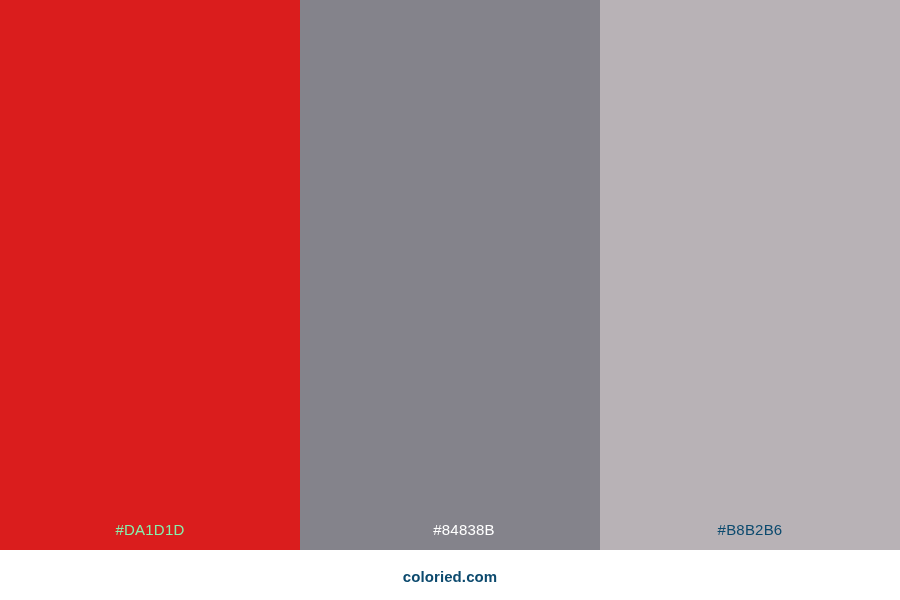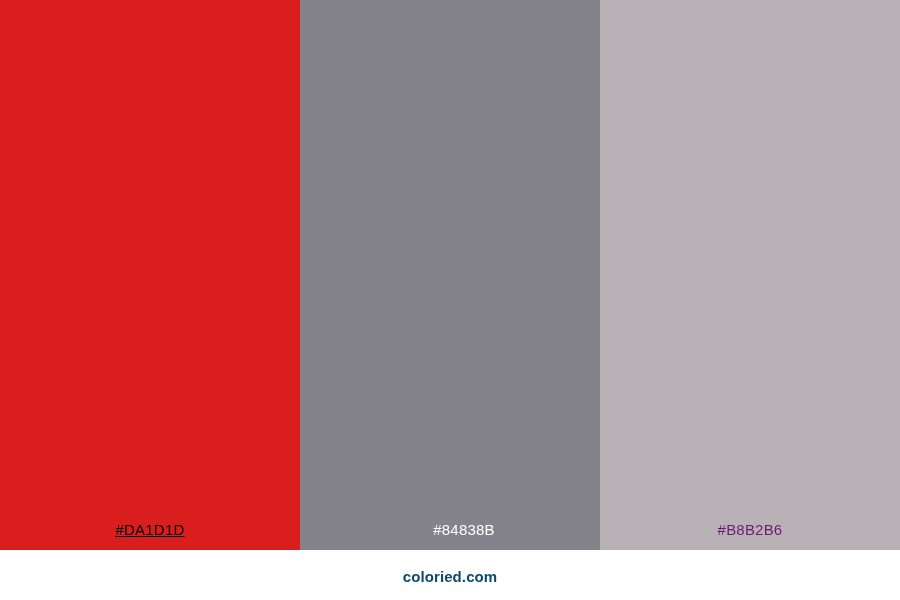--- a/index.html
+++ b/index.html
@@ -71,27 +71,27 @@
     font-family: "Liberation Sans", sans-serif;
   }
 </style>
 </head>
 <body>
 
 <div class="palette-page">
 
   <div class="swatch-band">
       <div class="swatch" style="background: rgb(218, 29, 29);">
-        <span class="swatch-label on-dark" style="color: #000000; text-decoration: underline;">#DA1D1D</span>
+        <span class="swatch-label on-dark" style="color: #86efac;">#DA1D1D</span>
       </div>
       <div class="swatch" style="background: rgb(132, 131, 139);">
         <span class="swatch-label on-dark" style="color: rgb(255, 255, 255); margin-left: 28px;">#84838B</span>
       </div>
       <div class="swatch" style="background: rgb(184, 178, 182);">
-        <span class="swatch-label on-light" style="color: #701a75;">#B8B2B6</span>
+        <span class="swatch-label on-light" style="color: #0c4a6e;">#B8B2B6</span>
       </div>
     </div>
 
   <div class="footer">
     <span class="footer-brand">coloried.com</span>
   </div>
 
 </div>
 
 </body></html>

